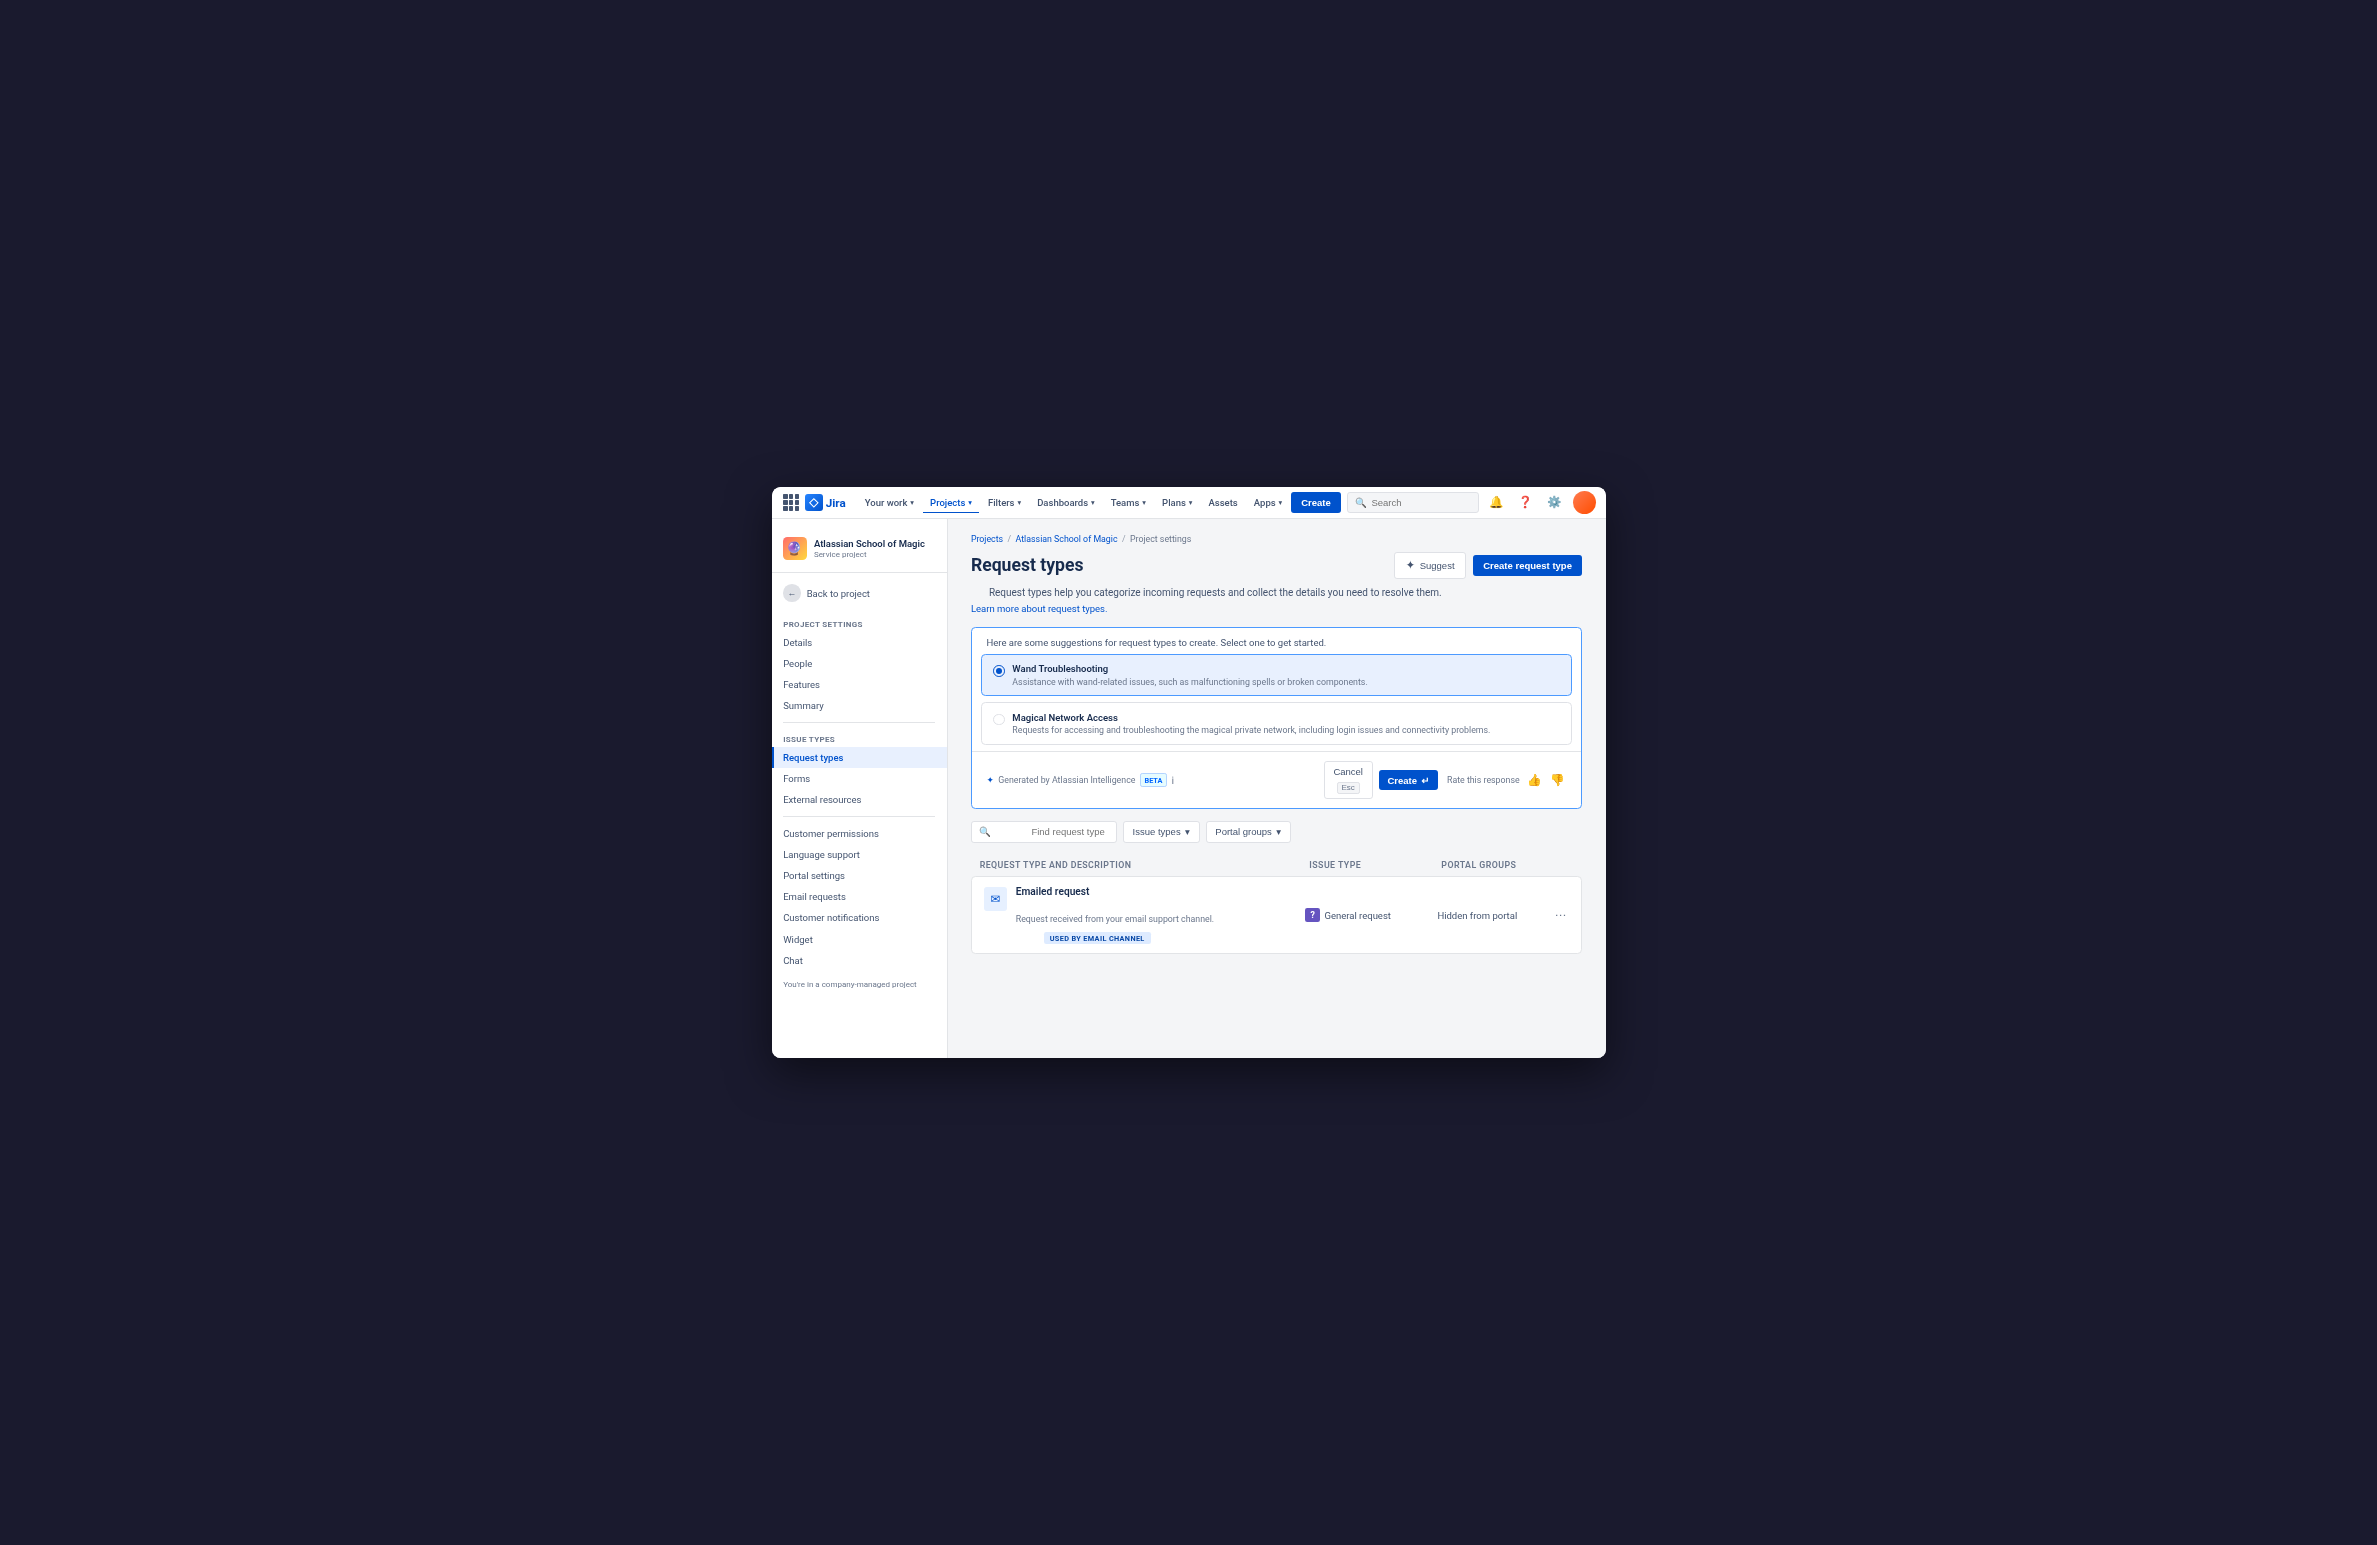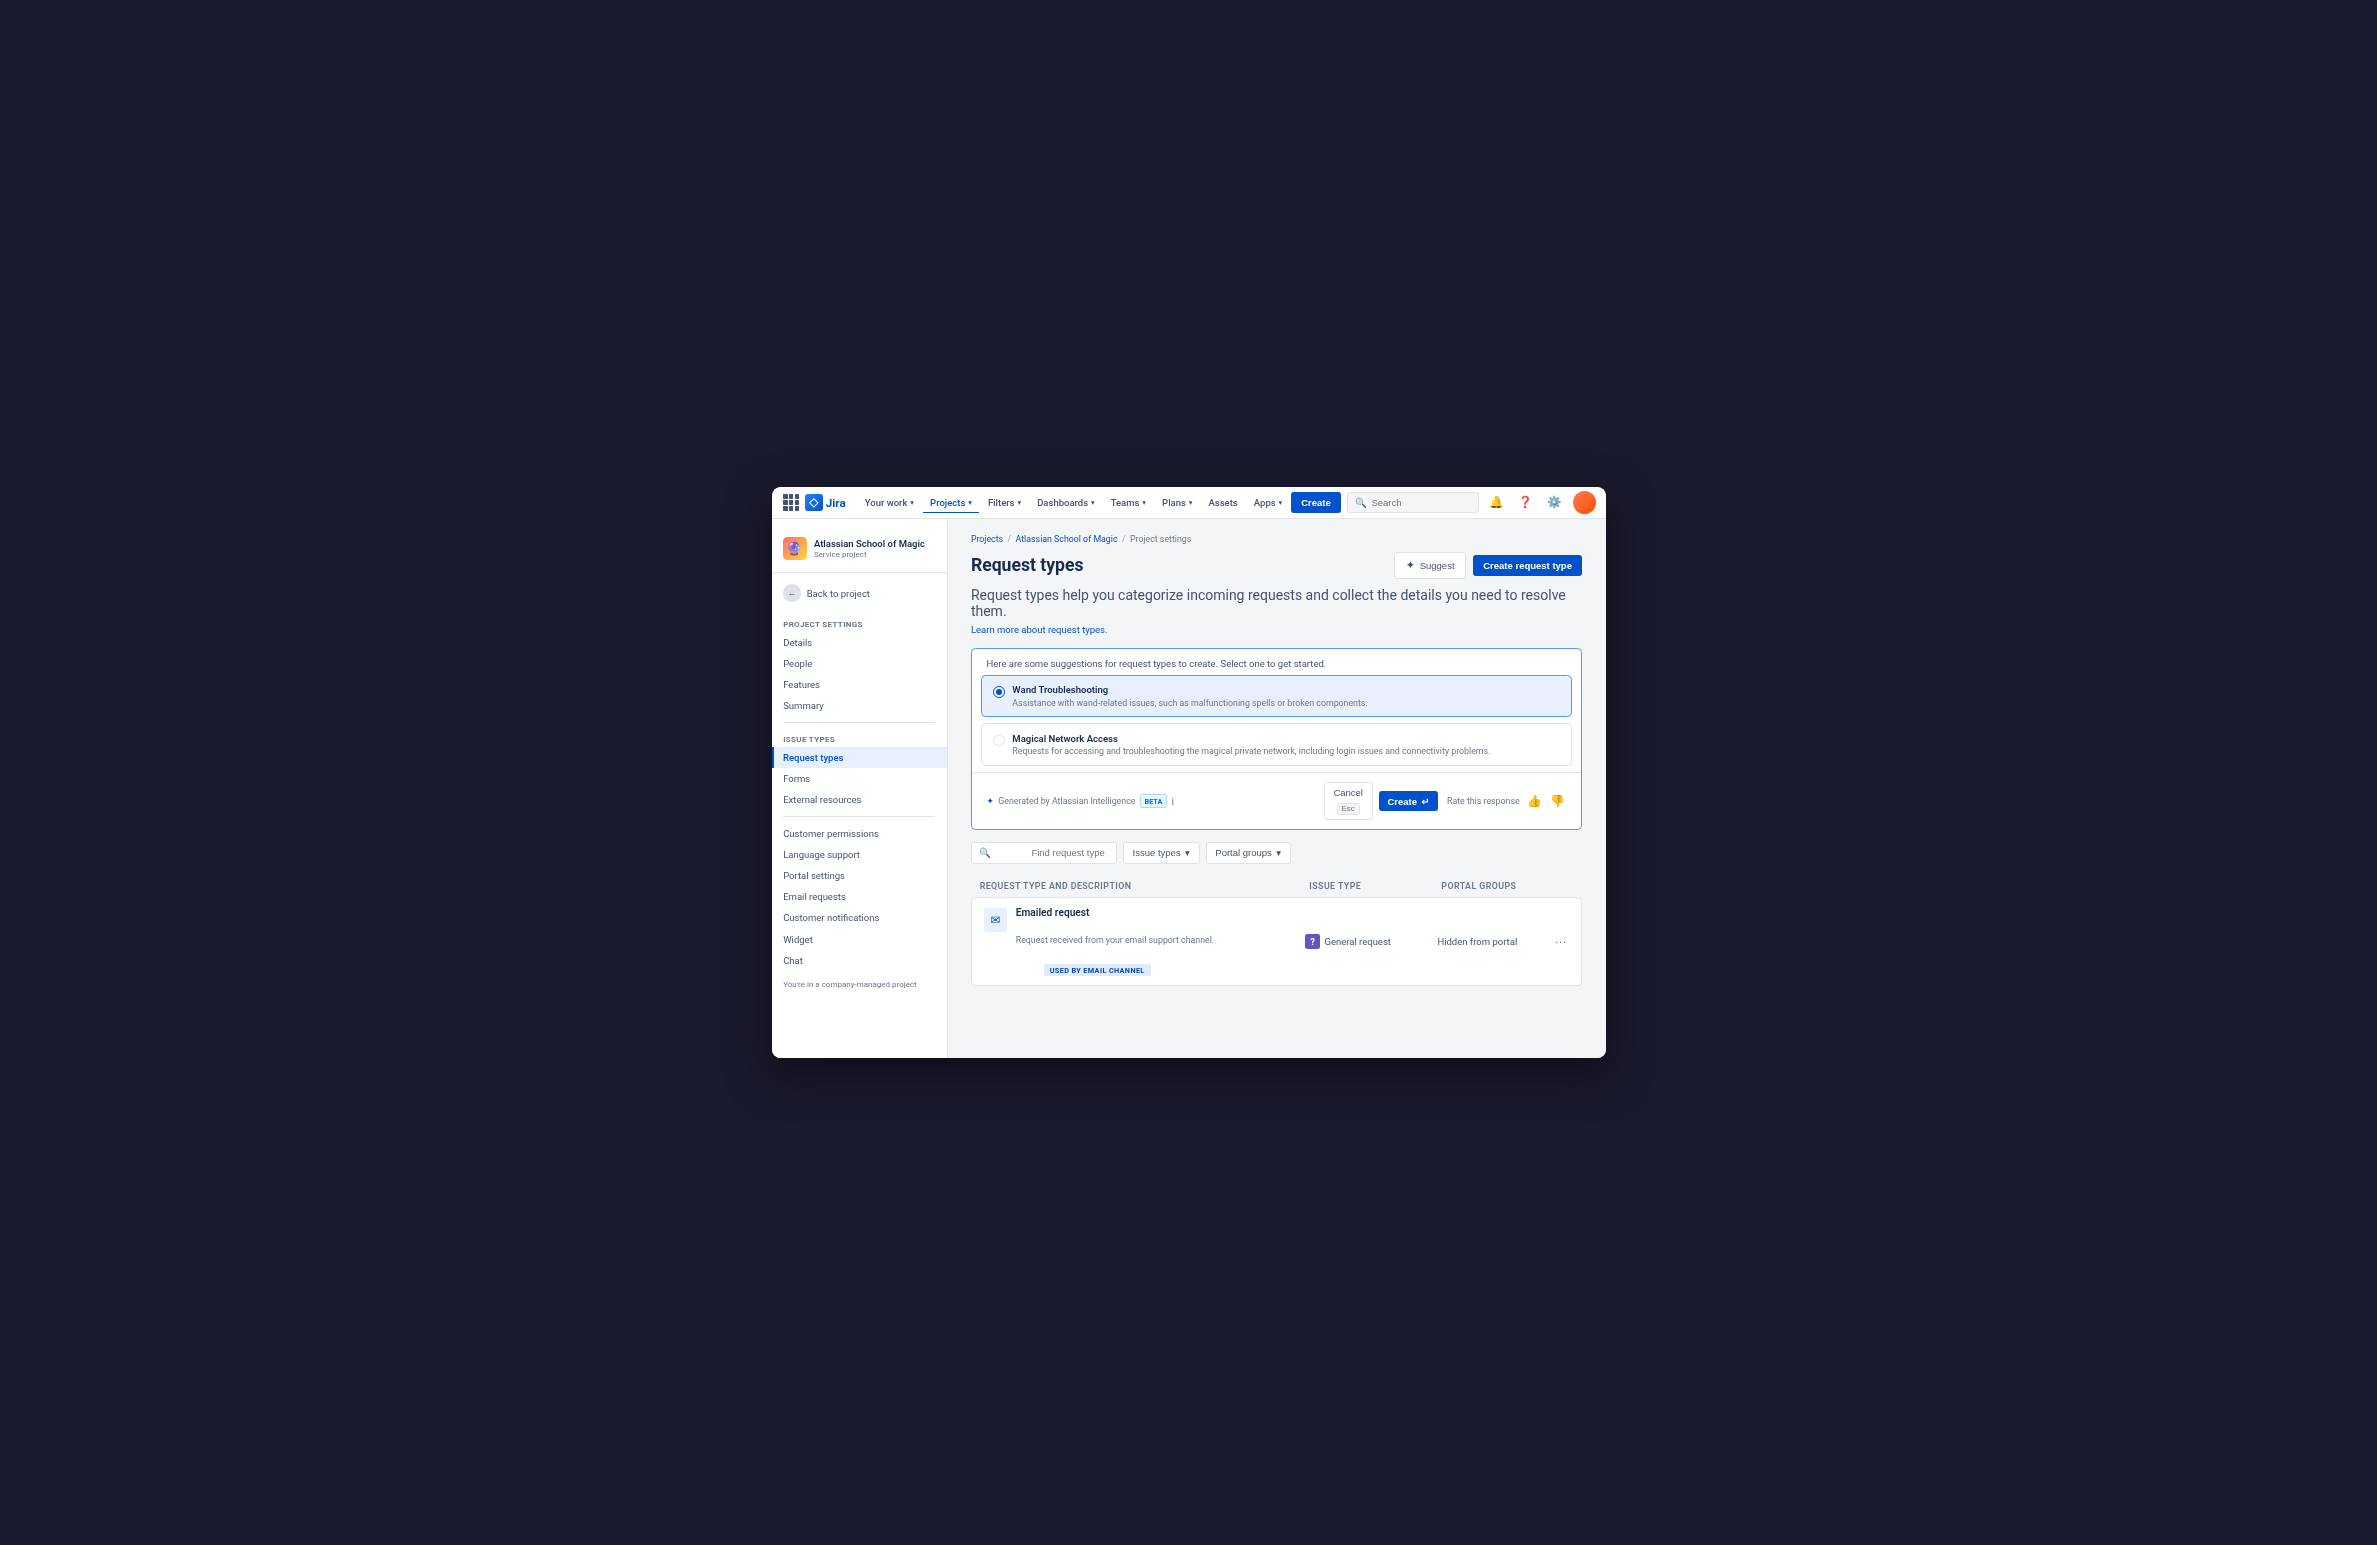--- a/index.html
+++ b/index.html
@@ -285,23 +285,24 @@
       background: #0052cc;
       color: #fff;
       border: none;
       border-radius: 2.9px;
       padding: 5.1px 10.2px;
       font-size: 9.5px;
       font-weight: 600;
       cursor: pointer;
     }
     .page-description {
-      font-size: 14px;
+      font-size: 10px;
       color: #44546f;
       margin-bottom: 2.9px;
+      margin-left: 18px;
     }
     .page-link {
       font-size: 9.5px;
       color: #0052cc;
       text-decoration: none;
       cursor: pointer;
     }
     
     .ai-box {
       background: #fff;
@@ -520,21 +521,21 @@
     .row-info {}
     .row-title {
       font-size: 10.2px;
       font-weight: 600;
       color: #172b4d;
       margin-bottom: 17px;
     }
     .row-desc {
       font-size: 8.8px;
       color: #6b778c;
-      margin-bottom: 17px;
+      margin-bottom: 6px;
     }
     .row-tag {
       display: inline-flex;
       align-items: center;
       gap: 2.9px;
       background: #deebff;
       color: #0747a6;
       font-size: 7.3px;
       font-weight: 700;
       padding: 1.5px 5.9px;

